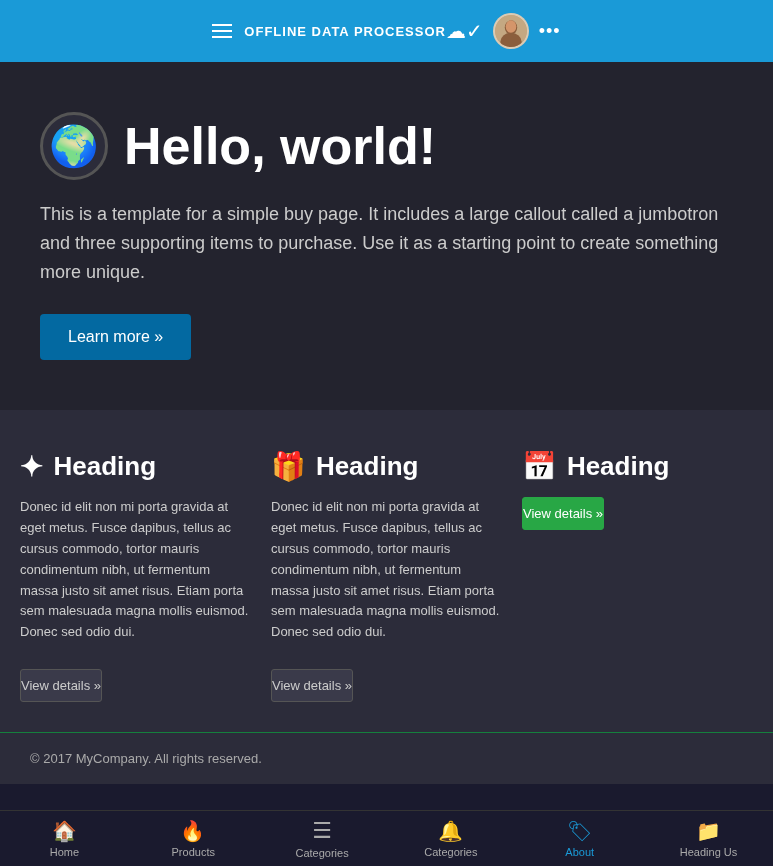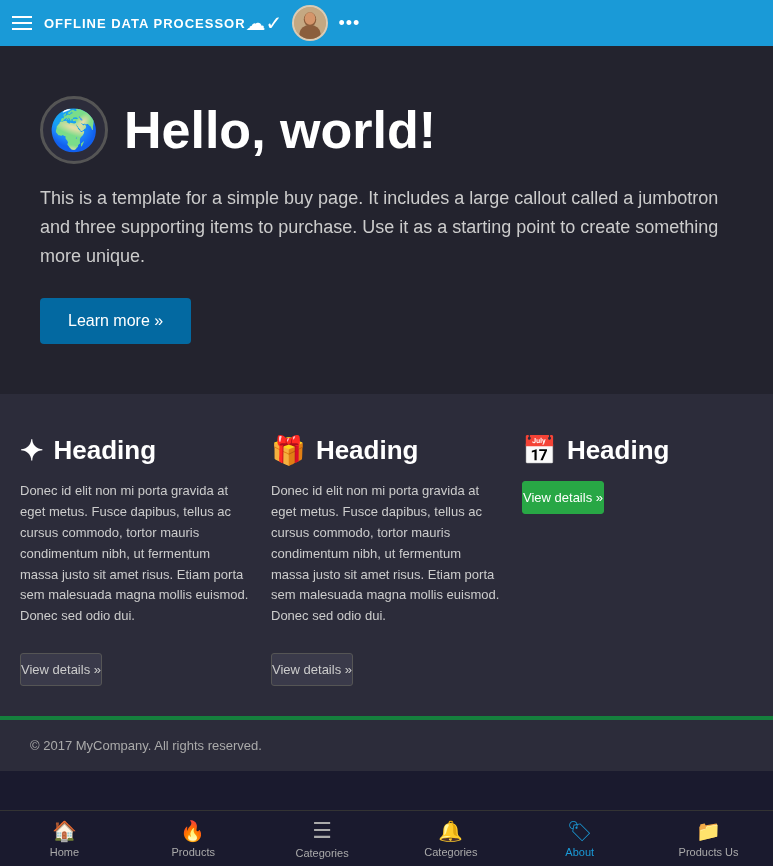--- a/index.html
+++ b/index.html
@@ -1,25 +1,25 @@
 <!DOCTYPE html>
 <html><head>
   <meta charset="utf-8">
   <style>
     * { margin: 0; padding: 0; box-sizing: border-box; }
     body { font-family: Arial, sans-serif; background: #1a1a2e; width: 773px; min-height: 866px; color: #fff; }
 
     
     .header {
       background: #1a9ad7;
-      height: 46px;
+      height: 62px;
       display: flex;
       align-items: center;
-      padding: 0 12px;
-      justify-content: flex-start;
+      padding: 0 4px;
+      justify-content: center;
     }
     .header-left { display: flex; align-items: center; gap: 12px; }
     .hamburger-icon { display: flex; flex-direction: column; gap: 4px; cursor: pointer; }
     .hamburger-icon span { display: block; width: 20px; height: 2px; background: #fff; }
     .header-title { color: #fff; font-size: 13px; font-weight: bold; letter-spacing: 1px; }
     .header-right { display: flex; align-items: center; gap: 10px; }
     .cloud-icon { color: #fff; font-size: 20px; }
     .avatar {
       width: 36px; height: 36px; border-radius: 50%;
       background: #c4a882;
@@ -96,21 +96,21 @@
     }
     .view-btn.green {
       background: #28a745;
       color: #fff;
       border-color: #28a745;
     }
 
     
     .footer-copy {
       background: #2c2c3a;
-      border-top: 4px solid #15803d;
+      border-top: 1px solid #15803d;
       padding: 18px 30px;
       font-size: 13px;
       color: #aaa;
     }
 
     
     .bottom-nav {
       background: #1a1a2e;
       border-top: 1px solid #333;
       height: 56px;
@@ -237,16 +237,16 @@
     <span class="nav-label">Categories</span>
   </button>
 
   <button class="nav-item active">
     <span class="nav-icon" style="color:#1a9ad7;">🏷</span>
     <span class="nav-label">About</span>
   </button>
 
   <button class="nav-item">
     <span class="nav-icon">📁</span>
-    <span class="nav-label">Products Us</span>
+    <span class="nav-label">Heading Us</span>
   </button>
 
 </nav>
 
 </body></html>

